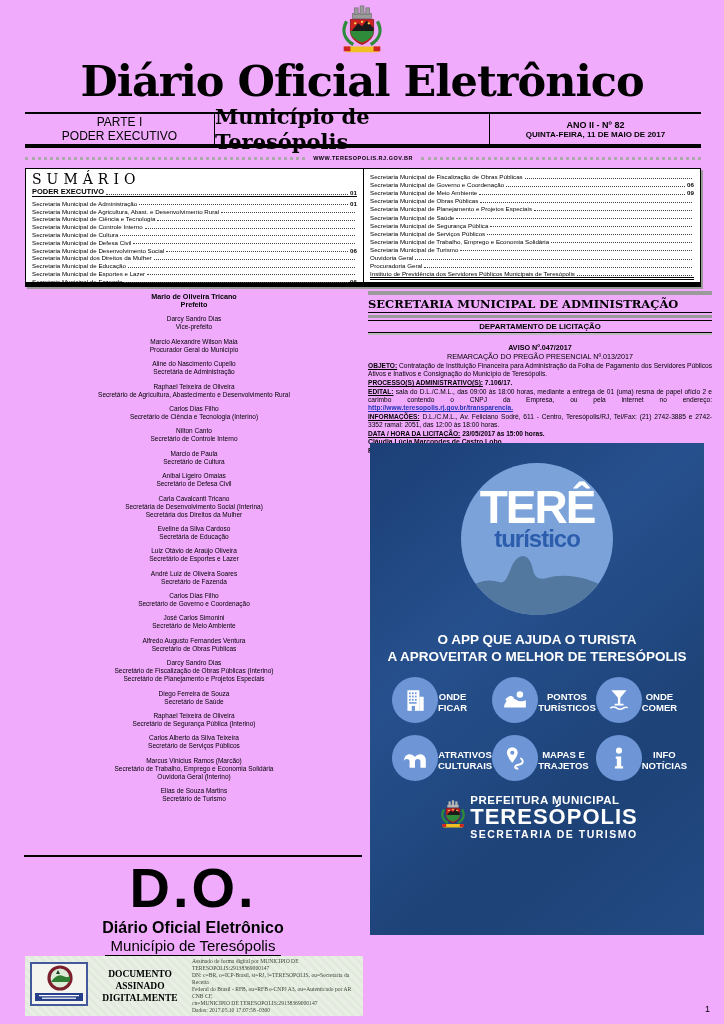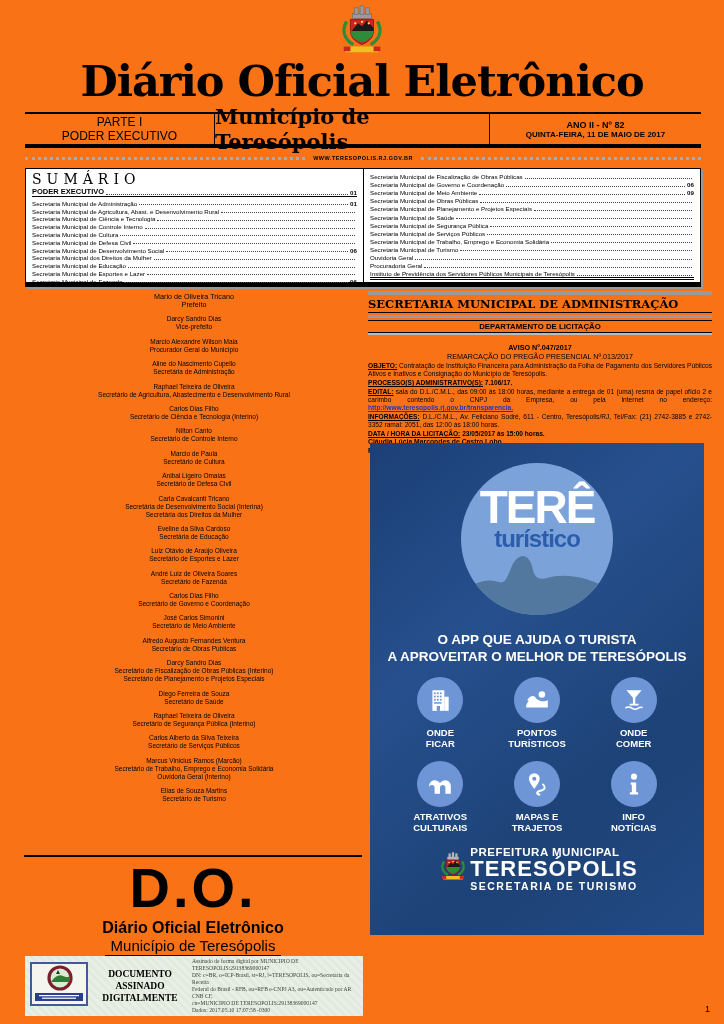--- a/index.html
+++ b/index.html
@@ -1,18 +1,18 @@
 <!DOCTYPE html>
 <html><head>
 <meta charset="utf-8">
 <style>
   * { margin:0; padding:0; box-sizing:border-box; }
   html,body { width:724px; height:1024px; background:#fff; overflow:hidden;
               font-family:"Liberation Sans", sans-serif; color:#000; position:relative; }
-  .page { position:absolute; inset:0; background:#f97316; }
+  .page { position:absolute; inset:0; background:#f0abfc; }
 
   
   .crest-top { position:absolute; top:4px; left:50%; transform:translateX(-50%); }
   .masthead-title { position:absolute; top:56px; left:0; width:100%; text-align:center;
     font-family:"DejaVu Serif", serif; font-weight:bold; font-size:43px; letter-spacing:-1px; }
   .mast-row { position:absolute; top:112px; left:25px; width:676px; height:36px;
     border-top:2px solid #000; border-bottom:4px solid #000; display:flex; }
   .mast-cell { display:flex; flex-direction:column; justify-content:center; align-items:center; }
   .mast-left { width:190px; border-right:1px solid #000; font-size:12px; line-height:14px; }
   .mast-center { width:275px; border-right:1px solid #000;
@@ -38,21 +38,21 @@
   .toc-label { font-size:6.2px; white-space:nowrap; }
   .toc-row.section .toc-label { font-size:7.5px; }
   .toc-dots { flex:1; border-bottom:1.5px dotted #444; margin:0 2px 1.5px 2px; }
   .toc-page { font-size:6.2px; font-weight:bold; }
   .sum-right .toc-row { height:8.1px; }
   .toc-row.legis { margin-top:auto; border-top:1px solid #000; height:11px; }
 
   
   .officials { position:absolute; top:293px; left:25px; width:338px; text-align:center; }
   .official { margin-bottom:6.4px; font-size:6.5px; line-height:8px; }
-  .official.bold { font-weight:normal; font-size:7.2px; }
+  .official.bold { font-weight:bold; font-size:7.2px; }
   .official-roles { white-space:pre-line; }
 
   
   .do-block { position:absolute; top:855px; left:24px; width:338px;
     border-top:2px solid #000; text-align:center; padding-top:2px; }
   .do-logo { font-size:56px; font-weight:bold; letter-spacing:3px; line-height:58px; }
   .do-line1 { font-size:16px; font-weight:bold; margin-top:2px; }
   .do-line2 { font-size:15px; display:inline-block; border-bottom:1px solid #000; padding:0 6px 1px; }
   .do-law { display:inline-block; border:2px solid #000; font-size:7.5px; font-weight:bold;
     padding:2px 8px; margin-top:4px; }
@@ -89,21 +89,21 @@
   .ad-circle { width:152px; height:152px; margin:20px auto 0; border-radius:50%;
     background:#7ba3da; position:relative; overflow:hidden; }
   .ad-tere { position:absolute; top:22px; width:100%; font-size:46px; font-weight:bold;
     color:#fff; letter-spacing:-2px; line-height:44px; }
   .ad-turistico { position:absolute; top:62px; width:100%; font-size:24px; font-weight:bold;
     color:#2c5dad; letter-spacing:-1px; }
   .ad-mountain { position:absolute; bottom:-2px; left:0; width:100%; }
   .ad-tagline { margin-top:16px; color:#fff; font-weight:bold; font-size:13.5px; line-height:17px; }
   .ad-grid { margin-top:12px; display:grid; grid-template-columns:repeat(3,1fr);
     row-gap:12px; padding:0 22px; }
-  .ad-tile { display:flex; flex-direction:column; align-items:center; }
+  .ad-tile { display:flex; flex-direction:row; align-items:center; }
   .tile-circle { width:46px; height:46px; border-radius:50%; background:#6e96d7;
     display:flex; align-items:center; justify-content:center; }
   .tile-label { margin-top:4px; color:#fff; font-weight:bold; font-size:9.5px; line-height:11px; }
   .ad-footer { margin-top:12px; display:flex; justify-content:center; align-items:center; gap:0; }
   .ad-footer-text { text-align:left; color:#fff; }
   .adf-1 { font-size:11.5px; font-weight:bold; letter-spacing:.5px; }
   .adf-2 { font-size:22px; font-weight:bold; letter-spacing:1px; line-height:22px; }
   .adf-3 { font-size:10.5px; font-weight:bold; letter-spacing:1.5px; }
 
   .page-number { position:absolute; right:14px; bottom:10px; font-size:9px; }

